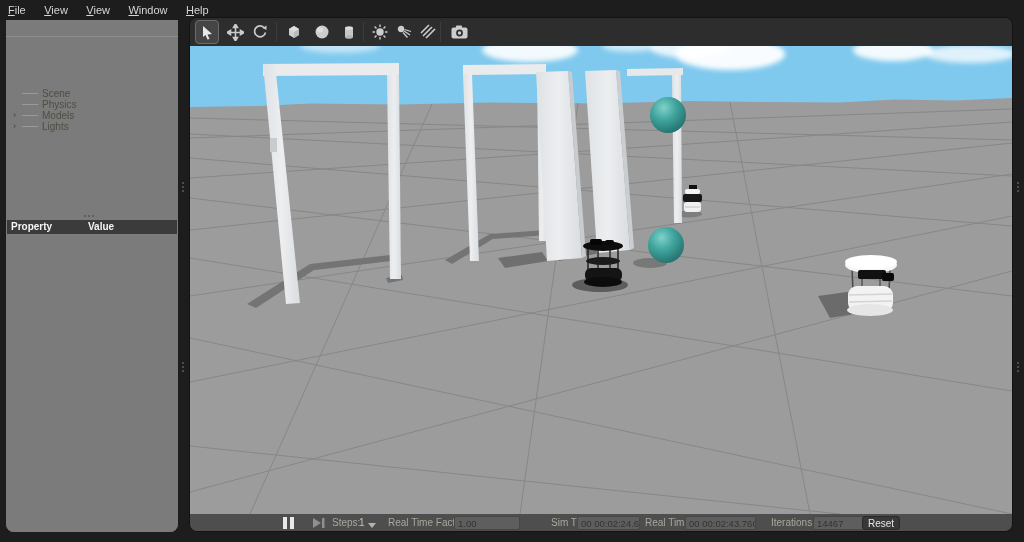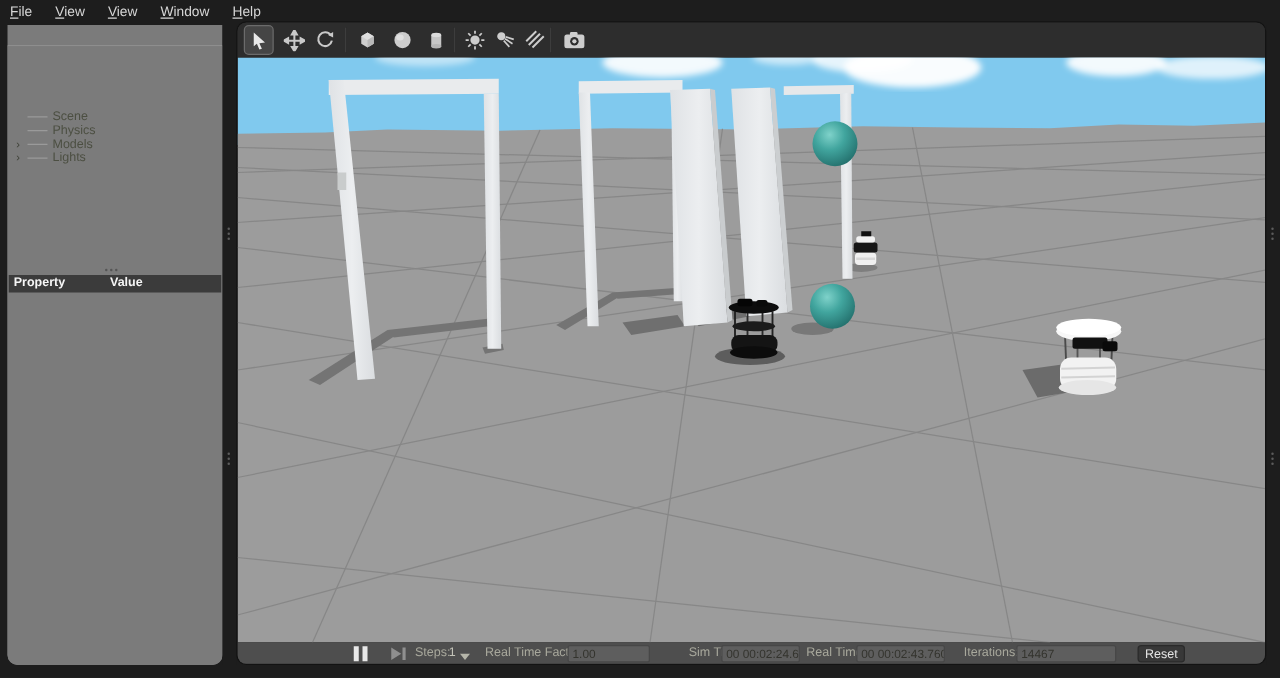--- a/index.html
+++ b/index.html
@@ -358,15 +358,15 @@
     <span class="sb" style="left:169px;color:#c3c3b8">1</span>
     <span class="chev" style="left:178px"></span>
     <span class="sb" style="left:198px">Real Time Factor:</span>
     <span class="sb-field" style="left:264px;width:66px">1.00</span>
     <span class="sb" style="left:361px">Sim Time:</span>
     <span class="sb-field" style="left:387px;width:63px">00 00:02:24.670</span>
     <span class="sb" style="left:455px">Real Time:</span>
     <span class="sb-field" style="left:495px;width:71px">00 00:02:43.760</span>
     <span class="sb" style="left:581px">Iterations:</span>
     <span class="sb-field" style="left:623px;width:80px">14467</span>
-    <span class="reset-btn" style="left:720px">Reset</span>
+    <span class="reset-btn" style="left:672px">Reset</span>
   </div>
 </div>
 
 </body></html>

